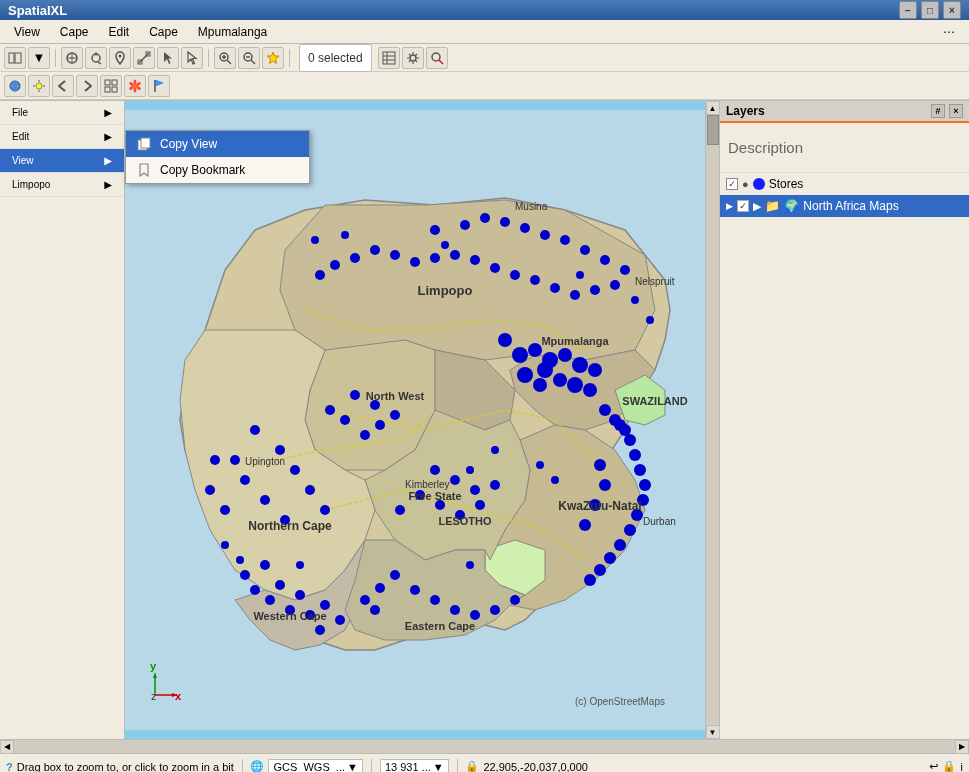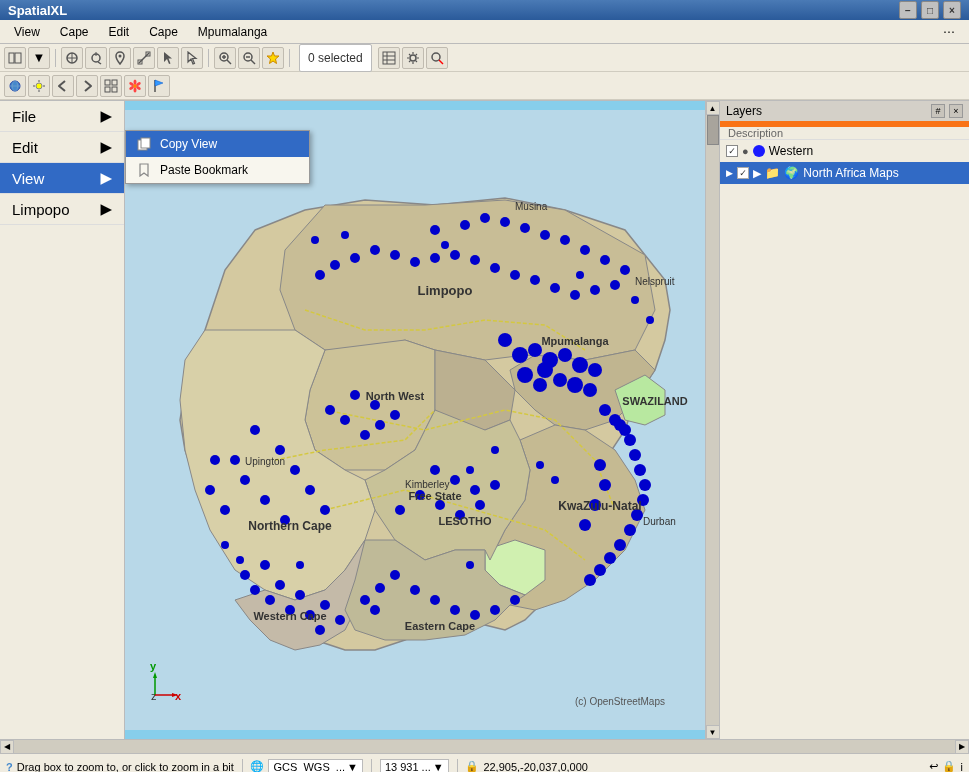--- a/index.html
+++ b/index.html
@@ -114,21 +114,21 @@
       border-right: 1px solid #bbb;
       flex-shrink: 0;
     }
     .left-menu-item {
       display: flex;
       align-items: center;
       justify-content: space-between;
       padding: 6px 12px;
       cursor: pointer;
       border-bottom: 1px solid #ddd;
-      font-size: 15px;
+      font-size: 10px;
     }
     .left-menu-item.highlighted { background: #316ac5; color: white; }
 
     
     #dropdown-menu {
       position: absolute;
       top: 130px;
       left: 125px;
       width: 185px;
       background: #f8f6ee;
@@ -203,46 +203,46 @@
     
     #right-panel {
       width: 250px;
       background: #f0ece0;
       border-left: 1px solid #bbb;
       display: flex;
       flex-direction: column;
     }
     #layers-header {
       background: #d4d0c8;
-      border-bottom: 6px solid #f97316;
+      border-bottom: 2px solid #f97316;
       padding: 3px 6px;
       display: flex;
       align-items: center;
       justify-content: space-between;
-      font-weight: normal;
+      font-weight: bold;
       font-size: 12px;
     }
     #layers-header-controls {
       display: flex;
       gap: 4px;
     }
     .layers-ctrl-btn {
       width: 14px;
       height: 14px;
       background: #c8c4bc;
       border: 1px solid #999;
       display: flex;
       align-items: center;
       justify-content: center;
       font-size: 9px;
       cursor: pointer;
     }
     #layers-desc {
-      padding: 0 8px;
-      font-size: 11px;
+      padding: 16px 8px;
+      font-size: 15px;
       color: #666;
       border-bottom: 1px solid #ddd;
     }
     .layer-item {
       display: flex;
       align-items: center;
       padding: 4px 6px;
       gap: 4px;
       font-size: 12px;
       cursor: pointer;
@@ -530,21 +530,21 @@
           </svg>
       </div>
       <span>Copy View</span>
     </div>
     <div class="dropdown-item">
       <div class="dropdown-icon">
         <svg width="14" height="14" viewBox="0 0 14 14">
             <path d="M3 1 L11 1 L11 13 L7 10 L3 13 Z" fill="none" stroke="#888" stroke-width="1.2"></path>
           </svg>
       </div>
-      <span>Paste Bookmark</span>
+      <span>Copy Bookmark</span>
     </div>
   </div>
 
   <div id="map-container">
     <svg id="map-svg" viewBox="0 0 580 620" xmlns="http://www.w3.org/2000/svg">
 
       <rect width="580" height="620" fill="#b8d8e8"></rect>
 
       <path d="M 130 120 L 180 100 L 240 90 L 310 95 L 380 88 L 440 100 L 500 120 L 520 145 L 540 170 L 545 200 L 540 230 L 530 260 L 510 290 L 500 320 L 480 350 L 470 380 L 460 420 L 440 460 L 420 490 L 400 510 L 380 520 L 360 515 L 340 505 L 320 510 L 300 520 L 280 530 L 250 540 L 220 540 L 190 530 L 170 510 L 150 490 L 130 460 L 100 430 L 80 400 L 70 370 L 60 340 L 55 310 L 60 280 L 70 250 L 80 220 L 90 190 L 100 160 Z" fill="#d4c9a0" stroke="#888" stroke-width="1.5"></path>
 
@@ -752,21 +752,21 @@
       </div>
     </div>
     <div id="layers-desc">
       <span>Description</span>
     </div>
 
     <div class="layer-item">
       <div class="layer-checkbox checked"></div>
       <span style="font-size:11px; color:#555;">●</span>
       <div class="layer-icon-dot"></div>
-      <span>Western</span>
+      <span>Stores</span>
     </div>
 
     <div class="layer-item selected">
       <span style="font-size:9px; color:white;">▶</span>
       <div class="layer-checkbox checked" style="border-color:#aaa;"></div>
       <span style="font-size:11px;">▶</span>
       <span>📁</span>
       <span>🌍</span>
       <span>North Africa Maps</span>
     </div>

